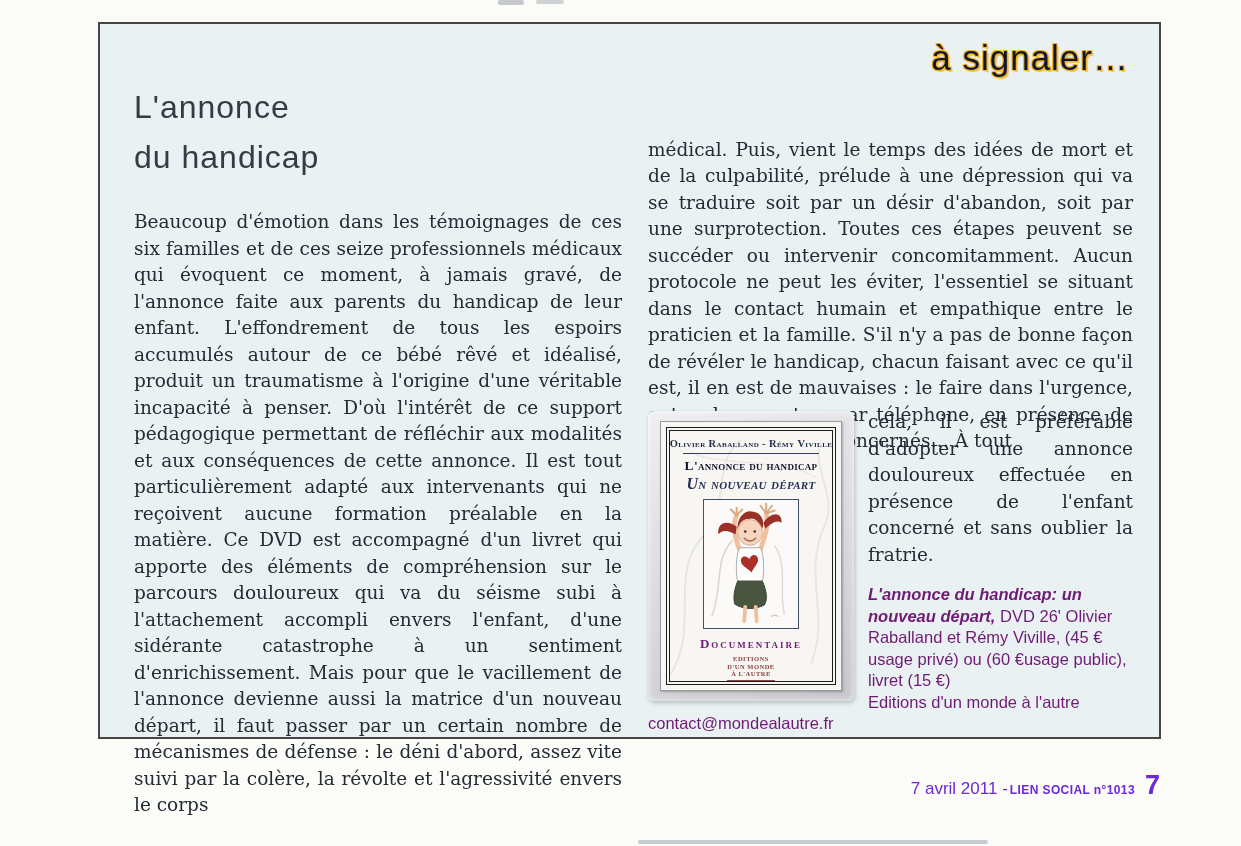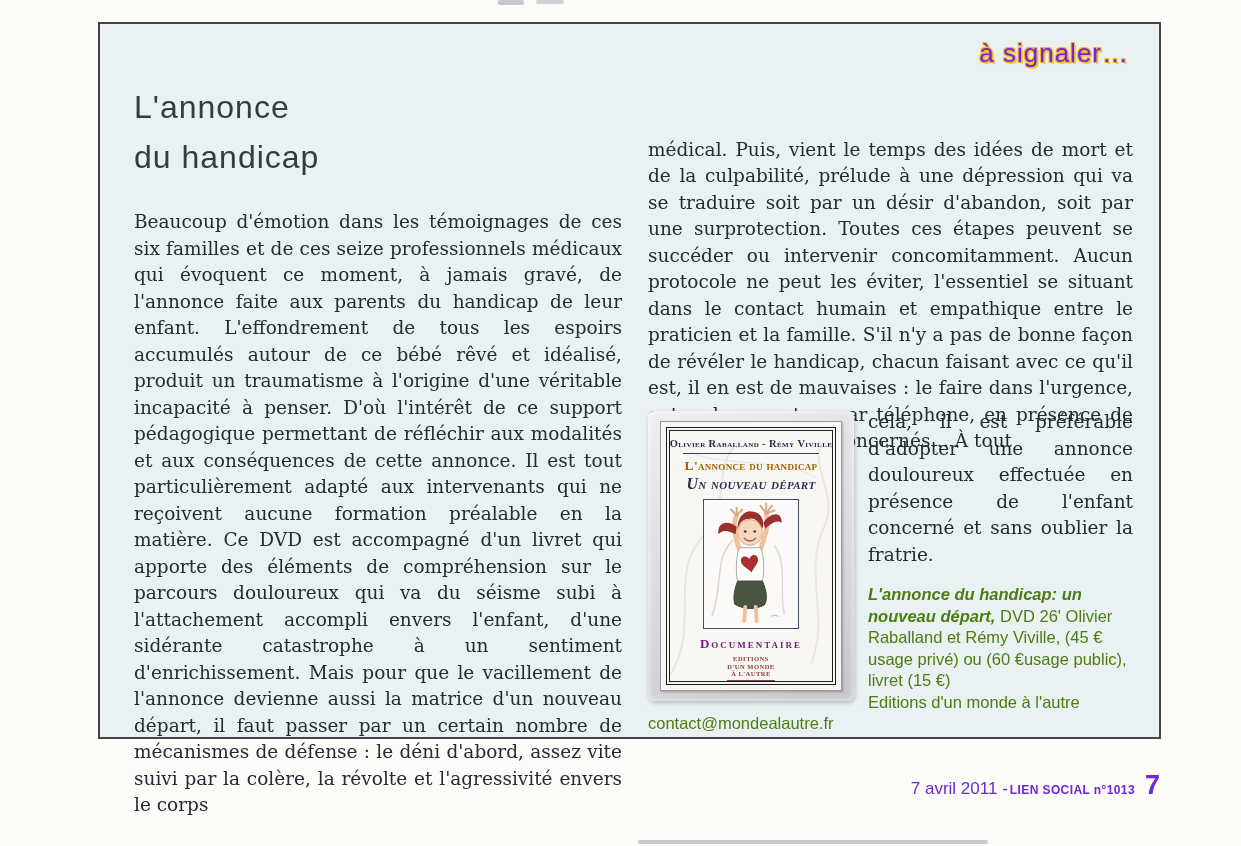--- a/index.html
+++ b/index.html
@@ -18,22 +18,22 @@
   .artifact-bottom{position:absolute;left:638px;top:840px;width:350px;height:4px;background:#b9bfc4;opacity:.8;border-radius:2px;}
 
   
   .content-box{
     position:absolute;left:98px;top:22px;width:1063px;height:717px;
     background:#e9f1f3;border:2px solid #454545;box-sizing:border-box;
   }
 
   .badge{
     position:absolute;top:14px;right:30px;
-    font-size:26px;font-weight:500;letter-spacing:1px;
-    color:#6d28d9;
+    font-size:35px;font-weight:500;letter-spacing:1px;
+    color:#0f172a;
     text-shadow:1px 1px 0 #f6b329,-1px -1px 0 #f6b329,1px -1px 0 #f6b329,-1px 1px 0 #f6b329,2px 2px 1px #f2c14e;
   }
 
   .article-title{
     position:absolute;left:34px;top:58px;
     font-size:32px;line-height:50px;font-weight:500;letter-spacing:1px;
     color:#343b45;
   }
 
   .serif-body{
@@ -66,21 +66,21 @@
     display:flex;flex-direction:column;align-items:center;
     padding:7px 4px 5px 4px;position:relative;
   }
   .cover-authors{
     font-family:"Liberation Serif",serif;font-variant:small-caps;
     font-size:10.5px;font-weight:700;letter-spacing:.4px;color:#1e2a48;white-space:nowrap;
   }
   .cover-rule{width:88%;border:none;border-top:1px solid #33405e;margin:4px 0 4px 0;}
   .cover-title{
     font-family:"Liberation Serif",serif;font-variant:small-caps;
-    font-size:13.5px;font-weight:700;letter-spacing:.3px;color:#a16207;white-space:nowrap;
+    font-size:13.5px;font-weight:700;letter-spacing:.3px;color:#0f172a;white-space:nowrap;
   }
   .cover-subtitle{
     font-family:"Liberation Serif",serif;font-variant:small-caps;font-style:italic;
     font-size:16px;font-weight:700;letter-spacing:.3px;color:#243152;margin-top:1px;
   }
   .cover-illus{
     width:94px;height:128px;margin:6px auto 5px auto;border:1px solid #44506b;
     background:#fbfaf8;position:relative;
   }
   .cover-genre{
@@ -90,21 +90,21 @@
   .cover-logo{
     margin-top:3px;text-align:center;color:#8a4040;
     font-family:"Liberation Serif",serif;font-size:6.5px;font-weight:700;
     letter-spacing:.5px;line-height:7.5px;text-transform:uppercase;
     border-bottom:1px solid #8a4040;padding-bottom:2px;
   }
 
   .right-wrap-text{margin:0;}
   .caption{
     margin-top:16px;
-    font-size:16.5px;line-height:21.5px;color:#4d7c0f;text-align:left;
+    font-size:16.5px;line-height:21.5px;color:#701a75;text-align:left;
   }
   .caption .cap-lead{font-weight:700;font-style:italic;}
 
   .footer{
     position:absolute;left:0;top:770px;width:1160px;
     display:flex;justify-content:flex-end;align-items:baseline;gap:2px;
     color:#6d28d9;
   }
   .footer .f-date{font-size:17px;}
   .footer .f-mag{font-size:12px;font-weight:700;letter-spacing:.4px;}

